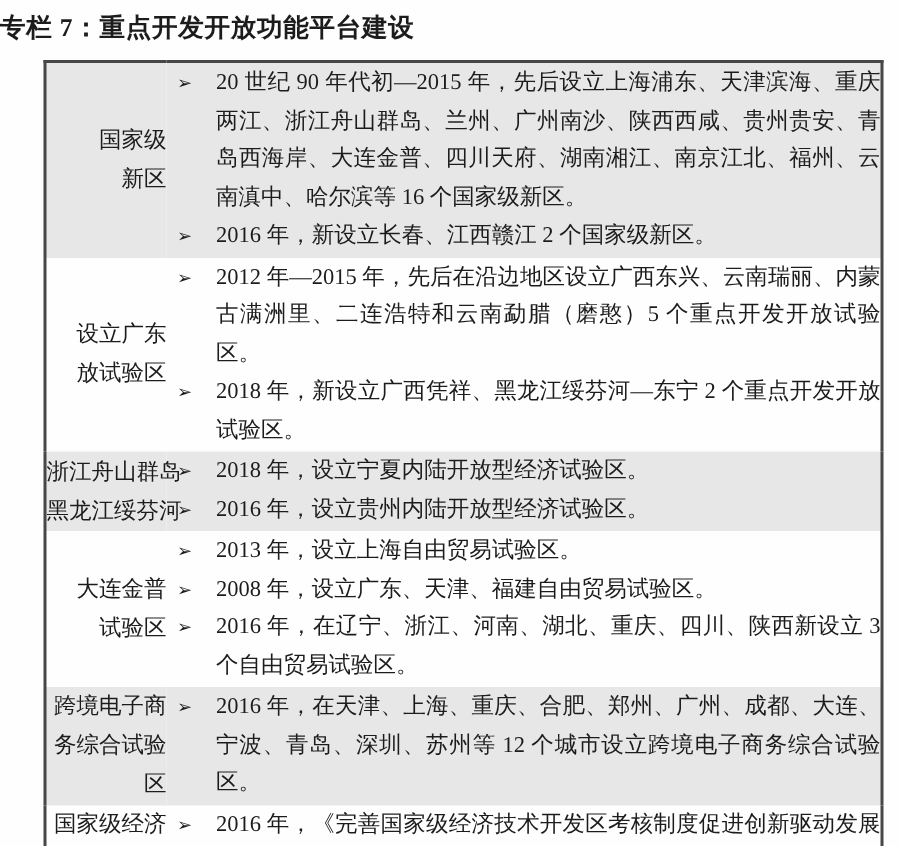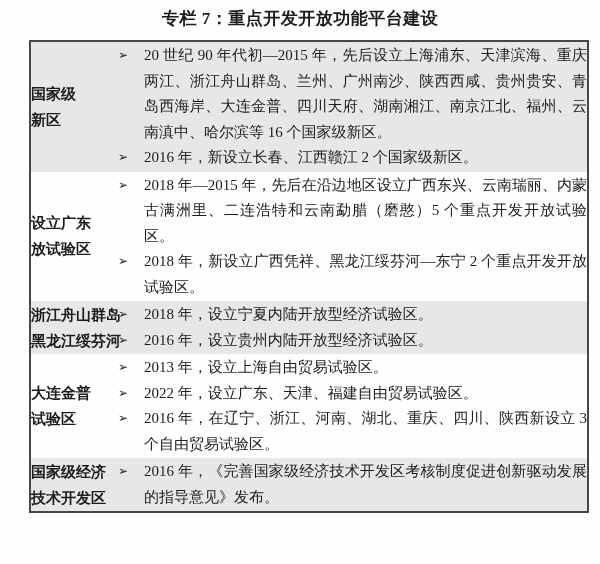--- a/index.html
+++ b/index.html
@@ -15,21 +15,20 @@
   .page {
     position: relative;
     width: 600px;
     height: 564px;
   }
   .title {
     position: absolute;
     top: 7px;
     left: 0;
     right: 0;
-    text-align: center;
     font-size: 17px;
     font-weight: bold;
     letter-spacing: 0.5px;
   }
   table.box {
     position: absolute;
     left: 29px;
     top: 40px;
     width: 560px;
     border-collapse: collapse;
@@ -38,22 +37,22 @@
   }
   tbody tr:nth-child(odd) {
     background: var(--row-alt-bg, #e7e7e7);
   }
   td {
     padding: 0;
     vertical-align: middle;
   }
   td.head {
     width: 80px;
-    text-align: left;
-    font-weight: bold;
+    text-align: right;
+    font-weight: normal;
     font-size: 15px;
     line-height: 26px;
   }
   .head-line {
     display: block;
     white-space: nowrap;
   }
   td.content {
     padding: 1px 0;
   }
@@ -100,21 +99,21 @@
           </td>
   </tr>
         <tr class="row">
     <td class="head">
             <span class="head-line">设立广东</span>
             <span class="head-line">放试验区</span>
           </td>
     <td class="content">
             <div class="bullet">
     <span class="arrow">➢</span>
-    <span class="text">2018 年—2015 年，先后在沿边地区设立广西东兴、云南瑞丽、内蒙古满洲里、二连浩特和云南勐腊（磨憨）5 个重点开发开放试验区。</span>
+    <span class="text">2012 年—2015 年，先后在沿边地区设立广西东兴、云南瑞丽、内蒙古满洲里、二连浩特和云南勐腊（磨憨）5 个重点开发开放试验区。</span>
   </div>
             <div class="bullet">
     <span class="arrow">➢</span>
     <span class="text">2018 年，新设立广西凭祥、黑龙江绥芬河—东宁 2 个重点开发开放试验区。</span>
   </div>
           </td>
   </tr>
         <tr class="row">
     <td class="head">
             <span class="head-line">浙江舟山群岛</span>
@@ -136,25 +135,38 @@
             <span class="head-line">大连金普</span>
             <span class="head-line">试验区</span>
           </td>
     <td class="content">
             <div class="bullet">
     <span class="arrow">➢</span>
     <span class="text">2013 年，设立上海自由贸易试验区。</span>
   </div>
             <div class="bullet">
     <span class="arrow">➢</span>
-    <span class="text">2022 年，设立广东、天津、福建自由贸易试验区。</span>
+    <span class="text">2008 年，设立广东、天津、福建自由贸易试验区。</span>
   </div>
             <div class="bullet">
     <span class="arrow">➢</span>
     <span class="text">2016 年，在辽宁、浙江、河南、湖北、重庆、四川、陕西新设立 3 个自由贸易试验区。</span>
+  </div>
+          </td>
+  </tr>
+        <tr class="row">
+    <td class="head">
+            <span class="head-line">跨境电子商</span>
+            <span class="head-line">务综合试验</span>
+            <span class="head-line">区</span>
+          </td>
+    <td class="content">
+            <div class="bullet">
+    <span class="arrow">➢</span>
+    <span class="text">2016 年，在天津、上海、重庆、合肥、郑州、广州、成都、大连、宁波、青岛、深圳、苏州等 12 个城市设立跨境电子商务综合试验区。</span>
   </div>
           </td>
   </tr>
         <tr class="row">
     <td class="head">
             <span class="head-line">国家级经济</span>
             <span class="head-line">技术开发区</span>
           </td>
     <td class="content">
             <div class="bullet">

